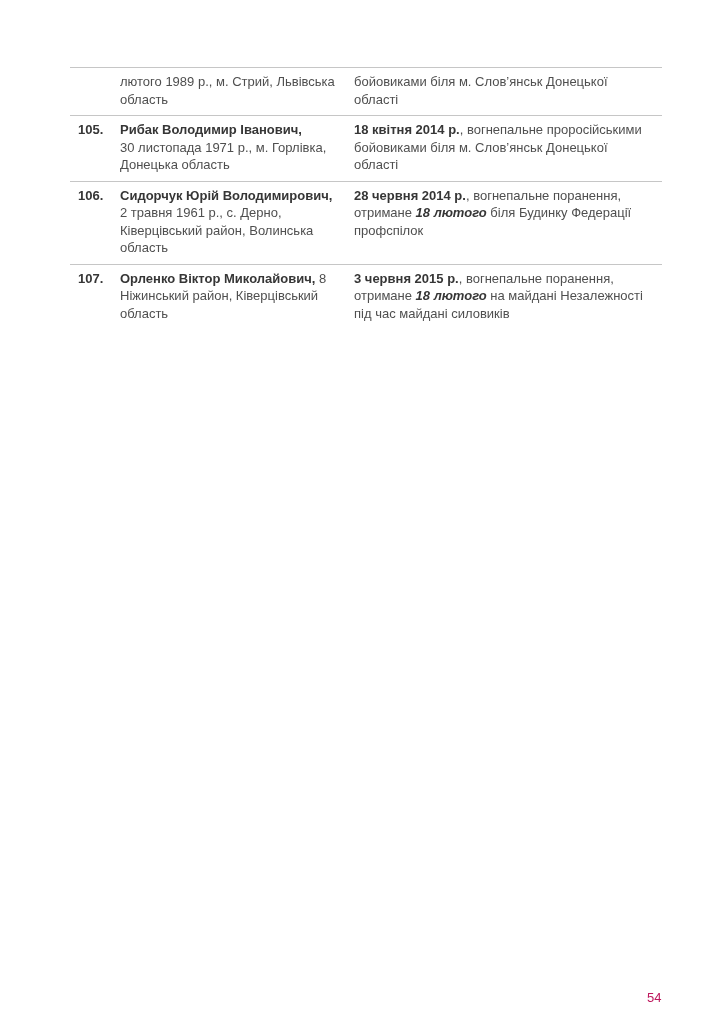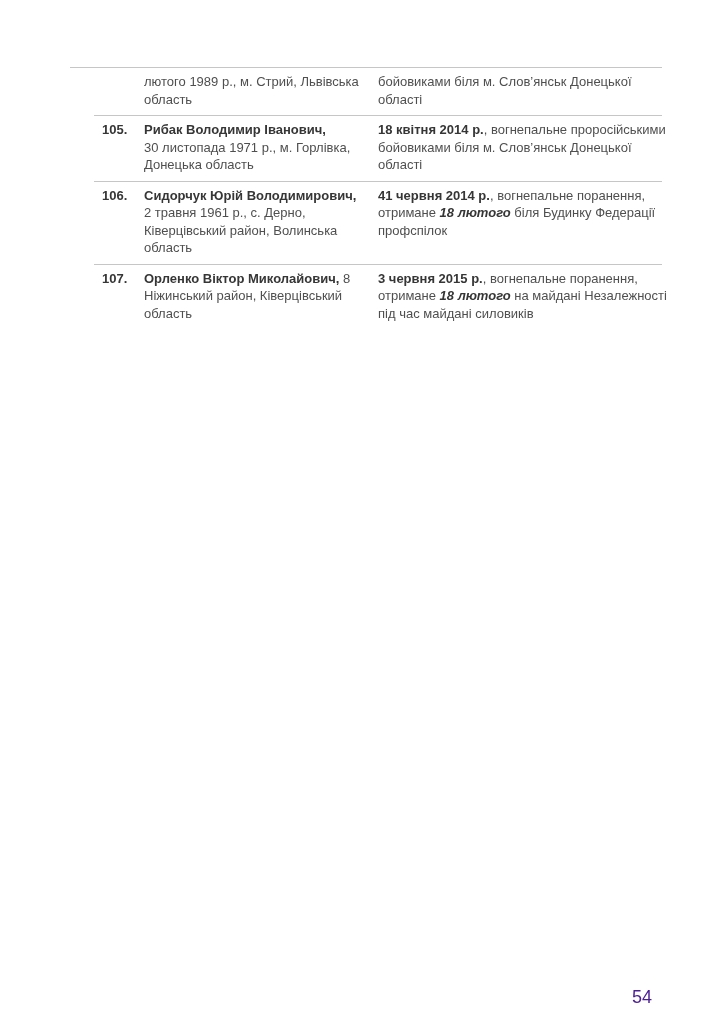--- a/index.html
+++ b/index.html
@@ -15,35 +15,34 @@
   }
   .doc-table{
     position:absolute;left:70px;top:67px;width:592px;
     border-top:1px solid var(--rule);
   }
   .trow{
     display:grid;
     grid-template-columns:50px 232px 1fr;
     padding:5px 0 7px 0;
     border-bottom:1px solid var(--rule);
-    margin-left:24px;
   }
   .trow:last-child{border-bottom:none;}
   .cell{
     font-size:13px;line-height:17.5px;color:var(--text);
   }
   .num{padding-left:8px;font-weight:bold;color:var(--strong);}
   .left{padding-right:7px;}
   .right{padding-left:2px;}
   .line{white-space:nowrap;}
   .b{font-weight:bold;color:var(--strong);}
   .bi{font-weight:bold;font-style:italic;color:var(--strong);}
   .page-number{
-    position:absolute;left:632px;top:990px;
-    font-size:18px;line-height:15px;color:#4c1d95;
+    position:absolute;left:647px;top:990px;
+    font-size:13px;line-height:15px;color:#be185d;
   }
 </style>
 </head>
 <body>
 
 <div class="doc-table">
     <div class="trow">
       <div class="cell num"></div>
       <div class="cell left">
         <div class="line"><span>лютого 1989 р., м. Стрий, Львівська</span></div>
@@ -69,21 +68,21 @@
     </div>
     <div class="trow">
       <div class="cell num">106.</div>
       <div class="cell left">
         <div class="line"><span class="b">Сидорчук Юрій Володимирович,</span></div>
         <div class="line"><span>2 травня 1961 р., с. Дерно,</span></div>
         <div class="line"><span>Ківерцівський район, Волинська</span></div>
         <div class="line"><span>область</span></div>
       </div>
       <div class="cell right">
-        <div class="line"><span class="b">41 червня 2014 р.</span><span>, вогнепальне поранення,</span></div>
+        <div class="line"><span class="b">28 червня 2014 р.</span><span>, вогнепальне поранення,</span></div>
         <div class="line"><span>отримане </span><span class="bi">18 лютого</span><span> біля Будинку Федерації</span></div>
         <div class="line"><span>профспілок</span></div>
       </div>
     </div>
     <div class="trow">
       <div class="cell num">107.</div>
       <div class="cell left">
         <div class="line"><span class="b">Орленко Віктор Миколайович,</span><span> 8</span></div>
         <div class="line"><span>Ніжинський район, Ківерцівський</span></div>
         <div class="line"><span>область</span></div>

